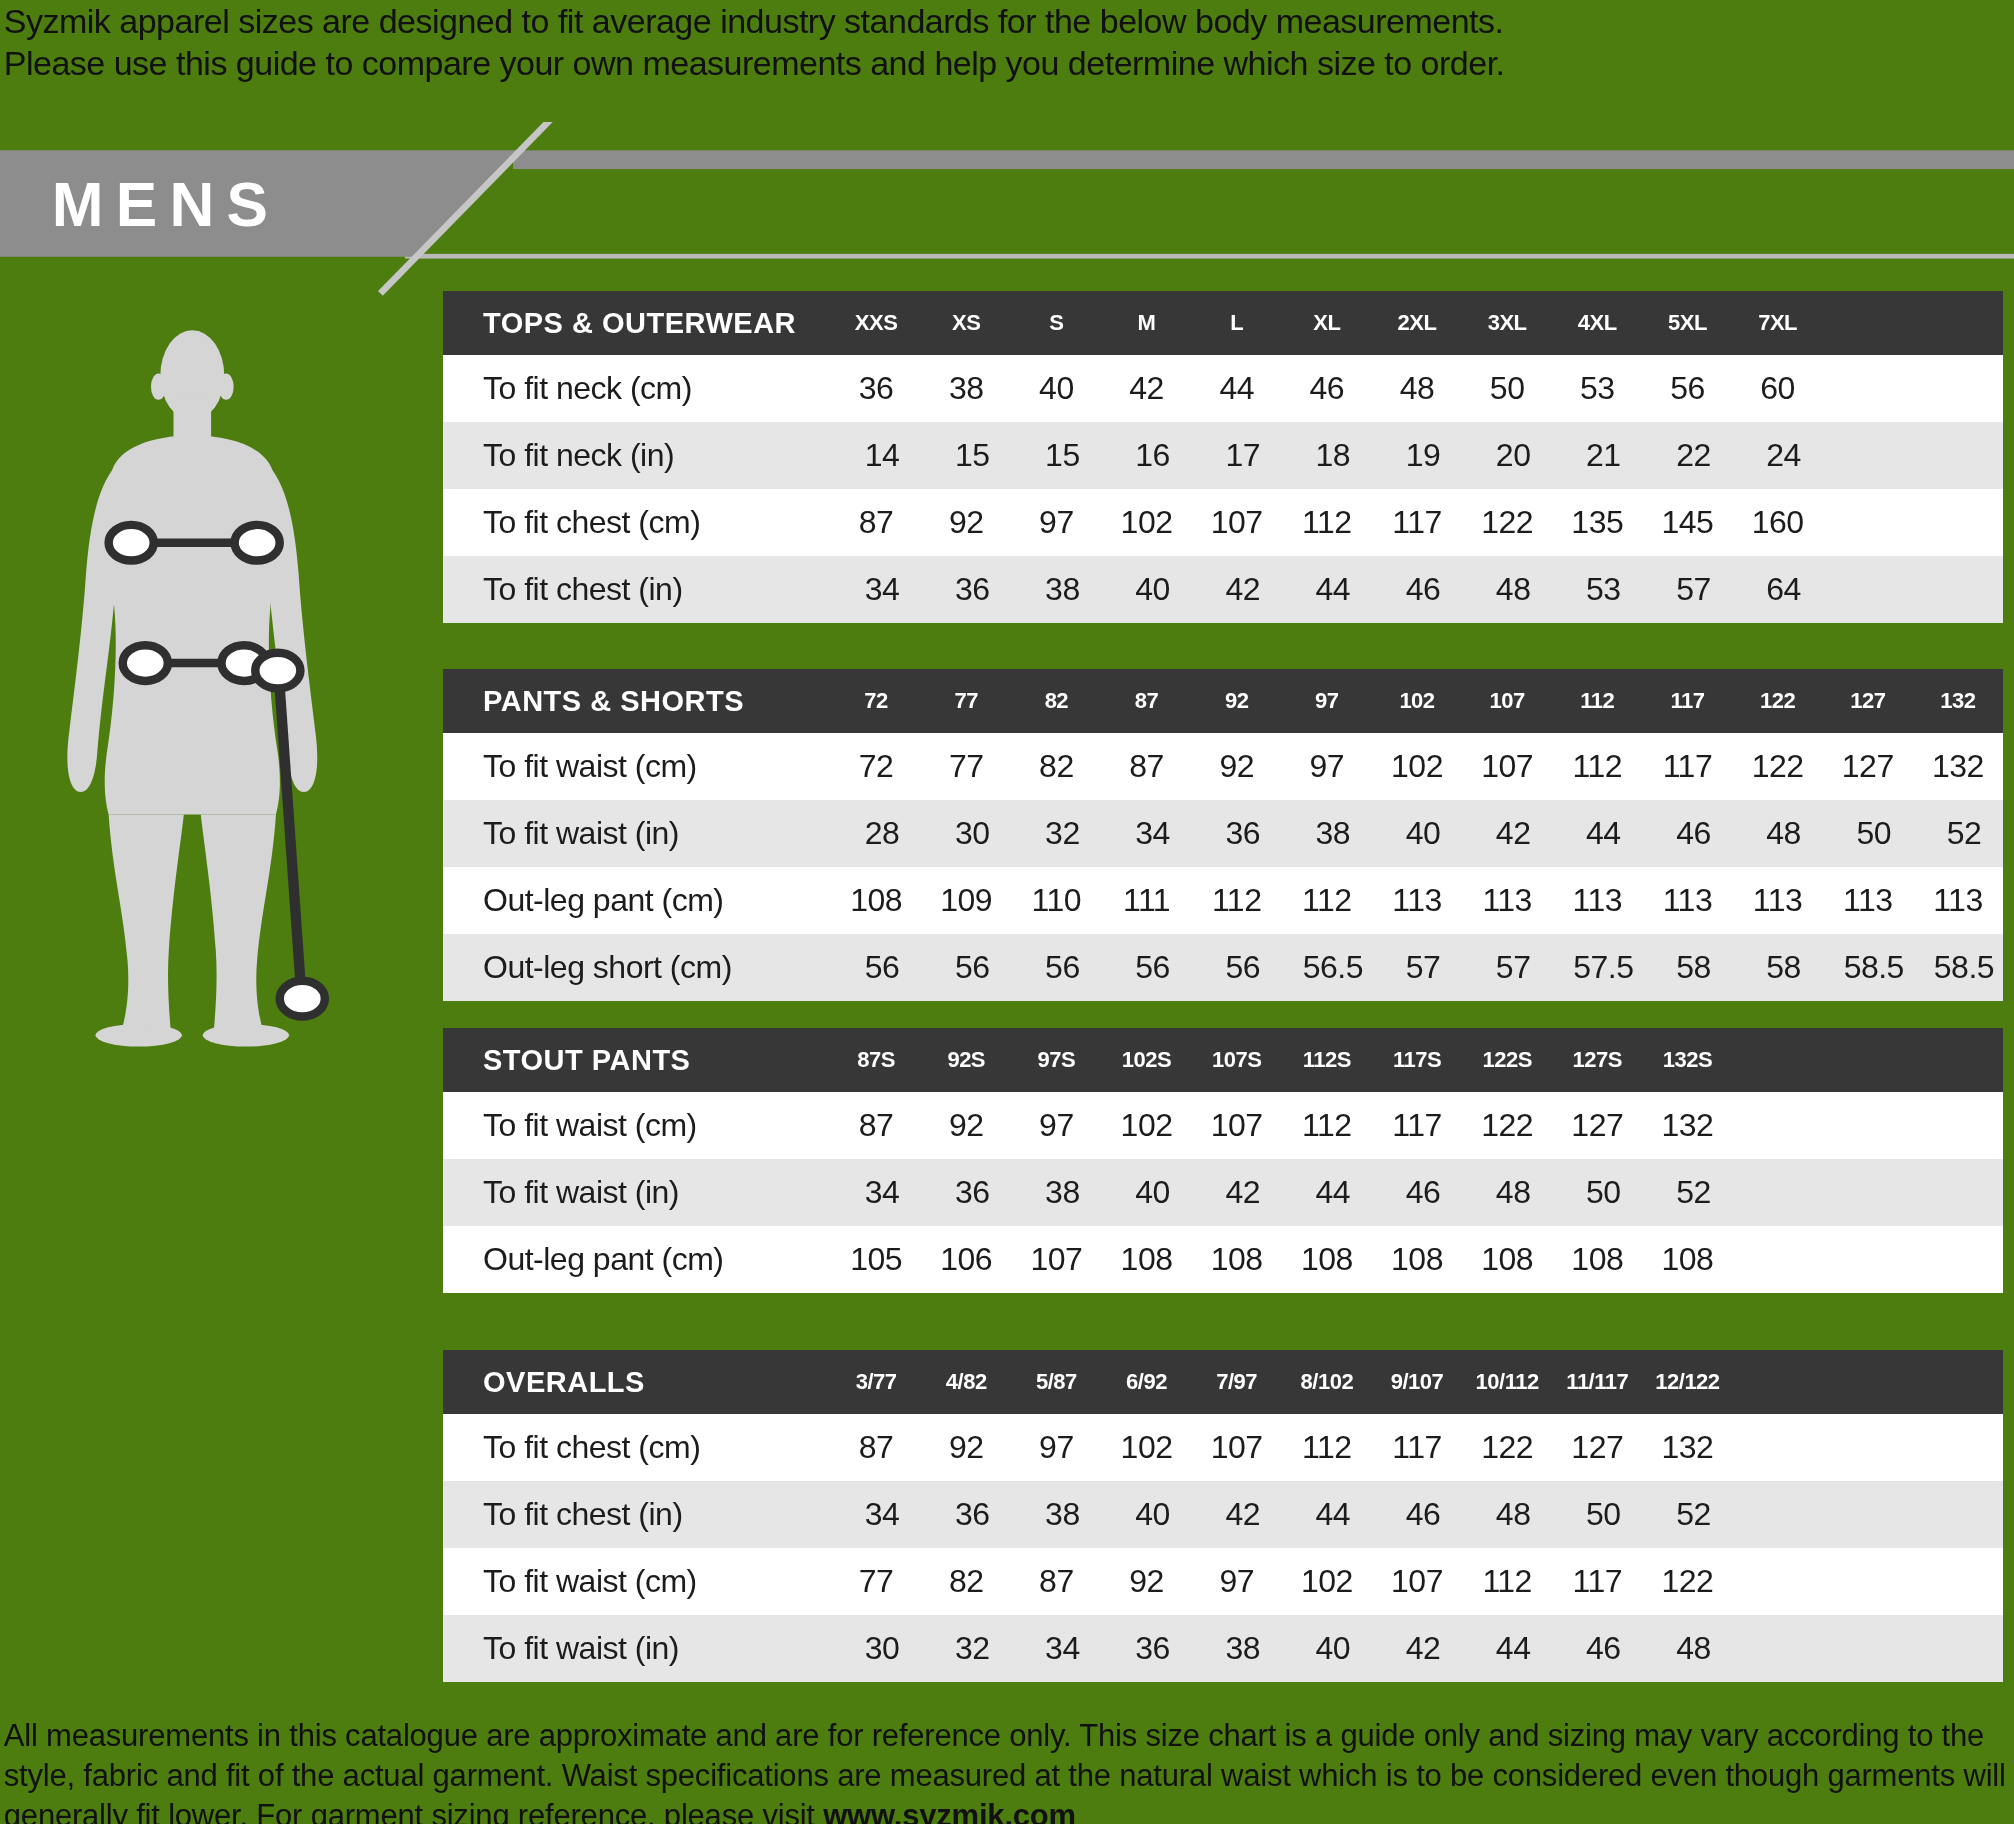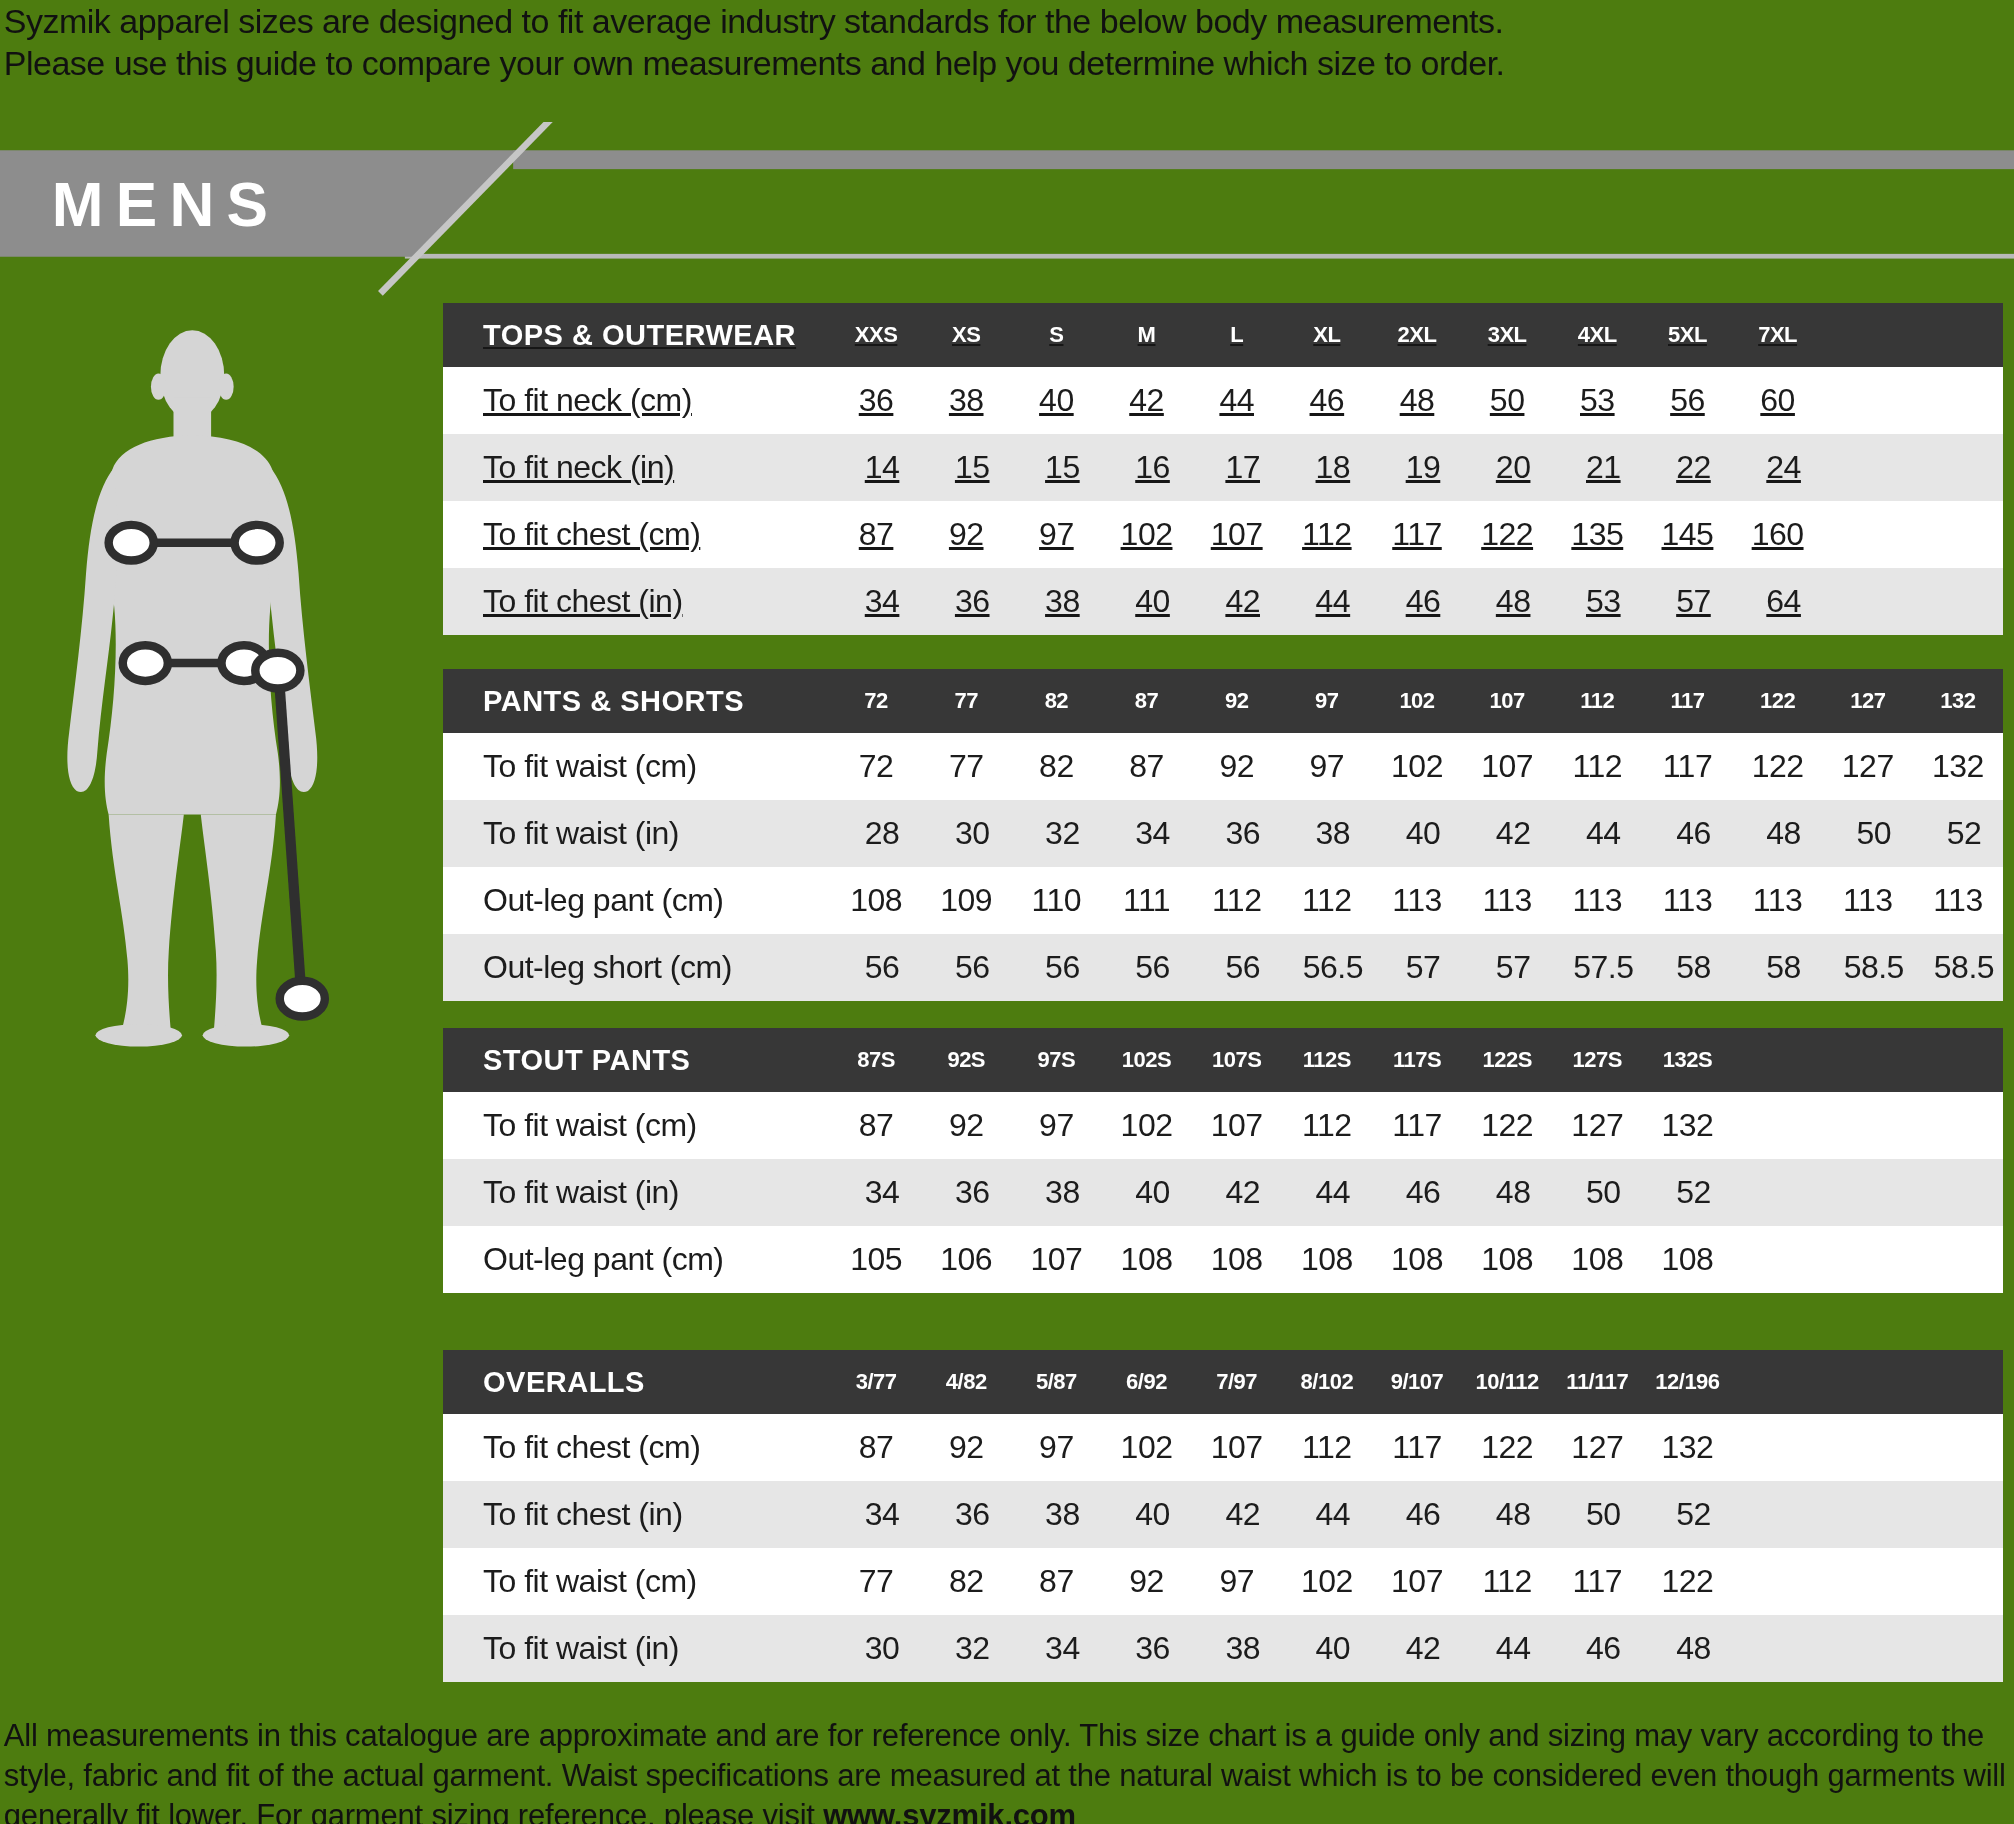--- a/index.html
+++ b/index.html
@@ -79,21 +79,21 @@
       <line x1="117" y1="374" x2="178" y2="374" stroke-width="9"></line>
       <ellipse cx="95" cy="374" rx="24" ry="19" stroke-width="9"></ellipse>
       <ellipse cx="200" cy="374" rx="24" ry="19" stroke-width="9"></ellipse>
       <line x1="238" y1="400" x2="260" y2="713" stroke-width="11"></line>
       <ellipse cx="236" cy="382" rx="24" ry="19" stroke-width="9"></ellipse>
       <ellipse cx="262" cy="731" rx="24" ry="19" stroke-width="9"></ellipse>
     </g>
   </svg>
 
   <div id="tables-area">
-      <section class="size-table" style="top: 303px; text-decoration: underline;">
+      <section class="size-table" style="top: 291px;">
         <div class="thead">
           <span class="tlabel">TOPS &amp; OUTERWEAR</span>
           <span class="hcell">XXS</span>
           <span class="hcell">XS</span>
           <span class="hcell">S</span>
           <span class="hcell">M</span>
           <span class="hcell">L</span>
           <span class="hcell">XL</span>
           <span class="hcell">2XL</span>
           <span class="hcell">3XL</span>
@@ -321,21 +321,21 @@
           <span class="tlabel">OVERALLS</span>
           <span class="hcell">3/77</span>
           <span class="hcell">4/82</span>
           <span class="hcell">5/87</span>
           <span class="hcell">6/92</span>
           <span class="hcell">7/97</span>
           <span class="hcell">8/102</span>
           <span class="hcell">9/107</span>
           <span class="hcell">10/112</span>
           <span class="hcell">11/117</span>
-          <span class="hcell">12/196</span>
+          <span class="hcell">12/122</span>
           <span class="hcell"></span>
           <span class="hcell"></span>
           <span class="hcell"></span>
         </div>
         <div class="trow">
           <span class="rlabel">To fit chest (cm)</span>
           <span class="vcell">87</span>
           <span class="vcell">92</span>
           <span class="vcell">97</span>
           <span class="vcell">102</span>

